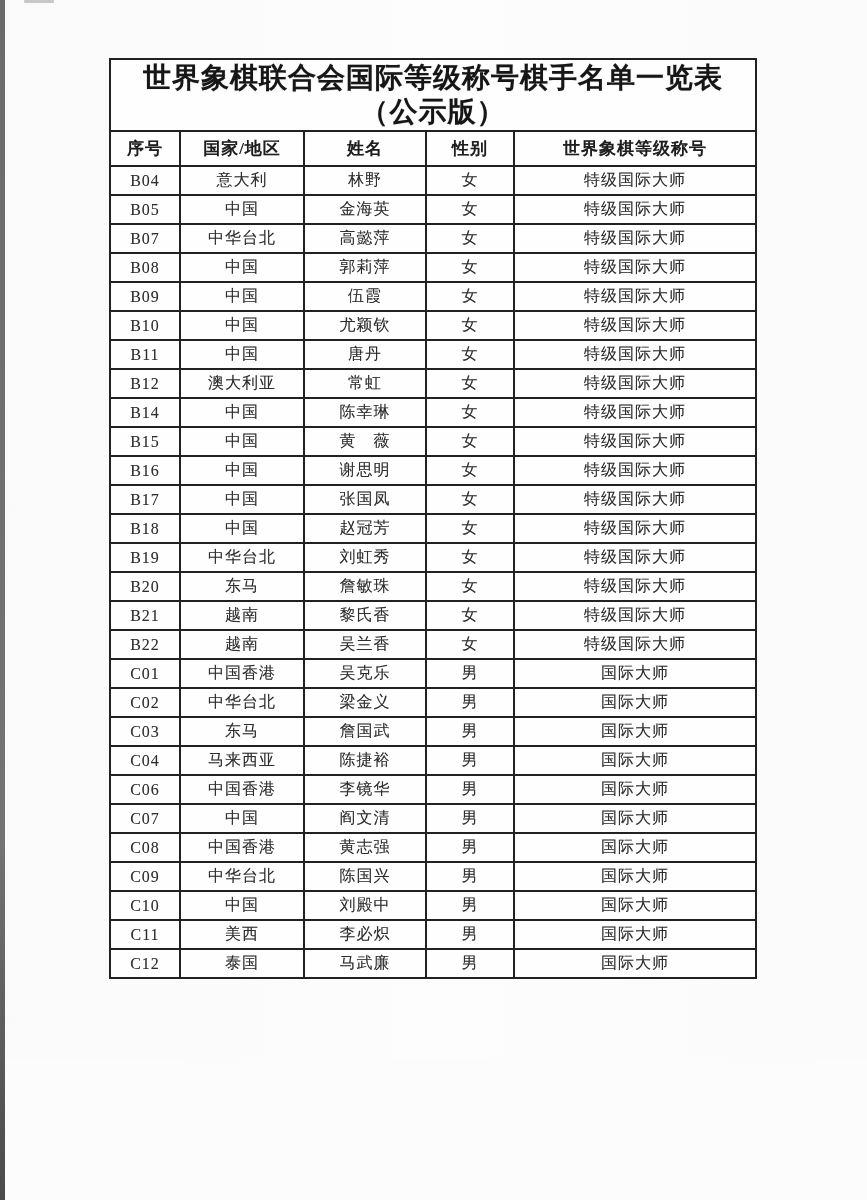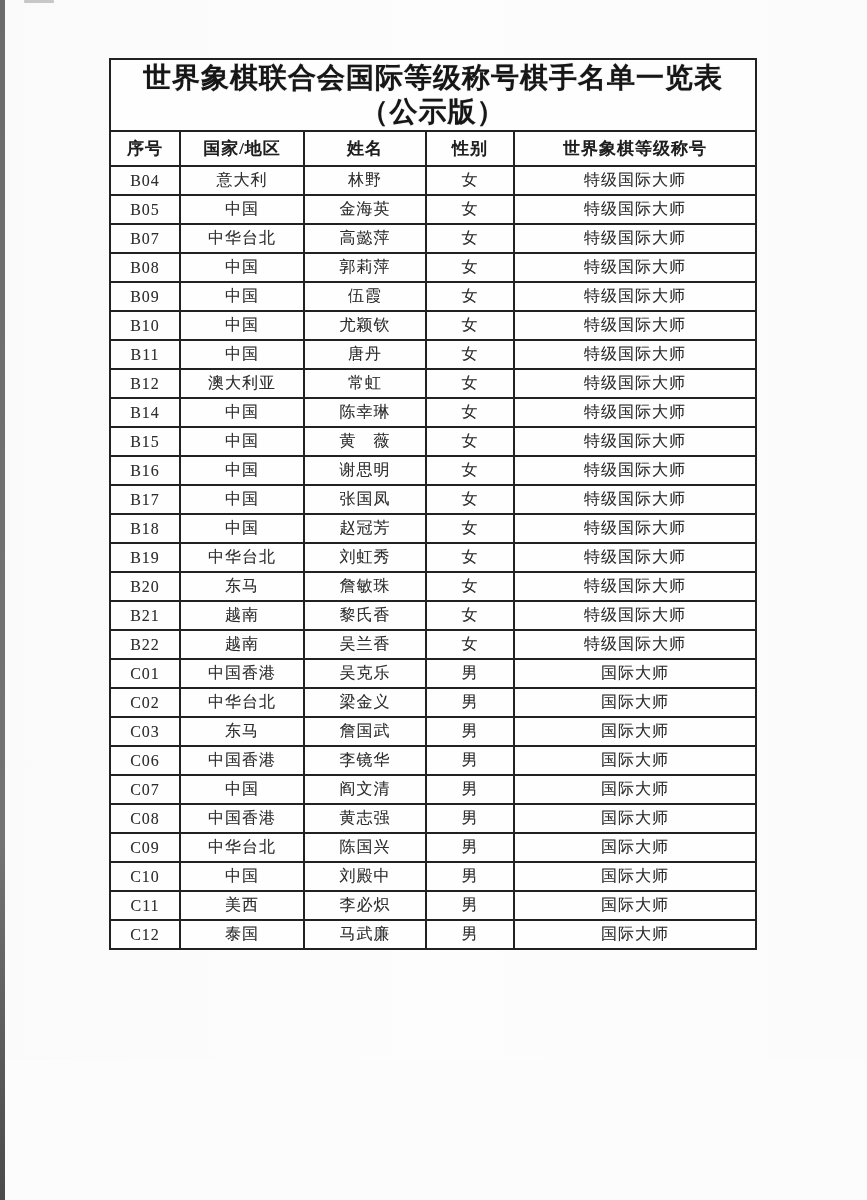--- a/index.html
+++ b/index.html
@@ -234,20 +234,27 @@
           <td>国际大师</td>
         </tr>
         <tr>
           <td>C03</td>
           <td>东马</td>
           <td>詹国武</td>
           <td>男</td>
           <td>国际大师</td>
         </tr>
         <tr>
+          <td>C04</td>
+          <td>马来西亚</td>
+          <td>陈捷裕</td>
+          <td>男</td>
+          <td>国际大师</td>
+        </tr>
+        <tr>
           <td>C06</td>
           <td>中国香港</td>
           <td>李镜华</td>
           <td>男</td>
           <td>国际大师</td>
         </tr>
         <tr>
           <td>C07</td>
           <td>中国</td>
           <td>阎文清</td>

